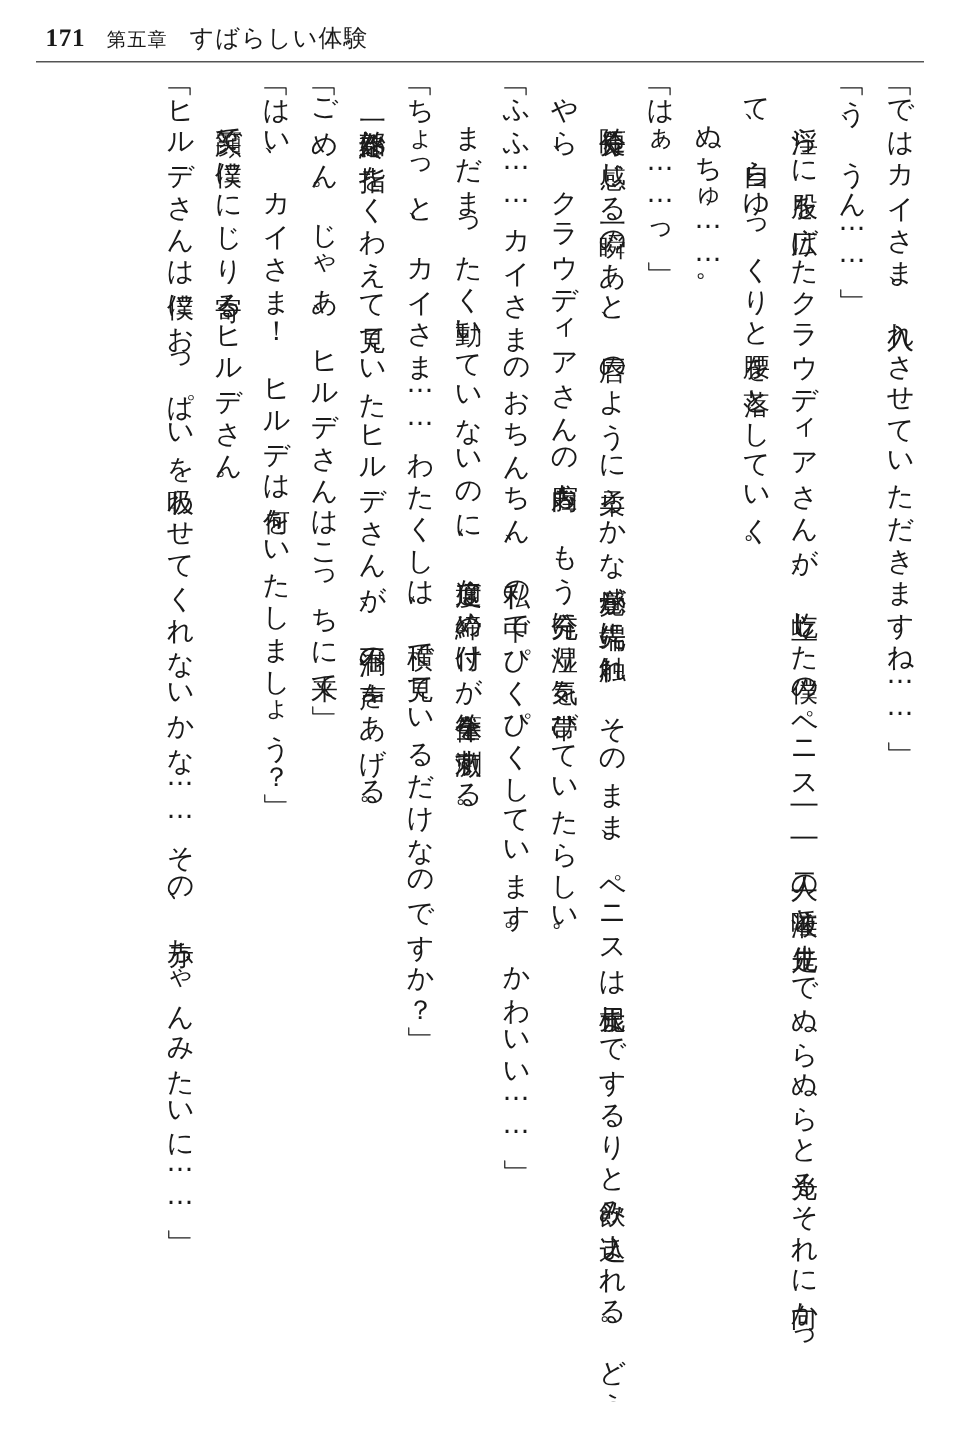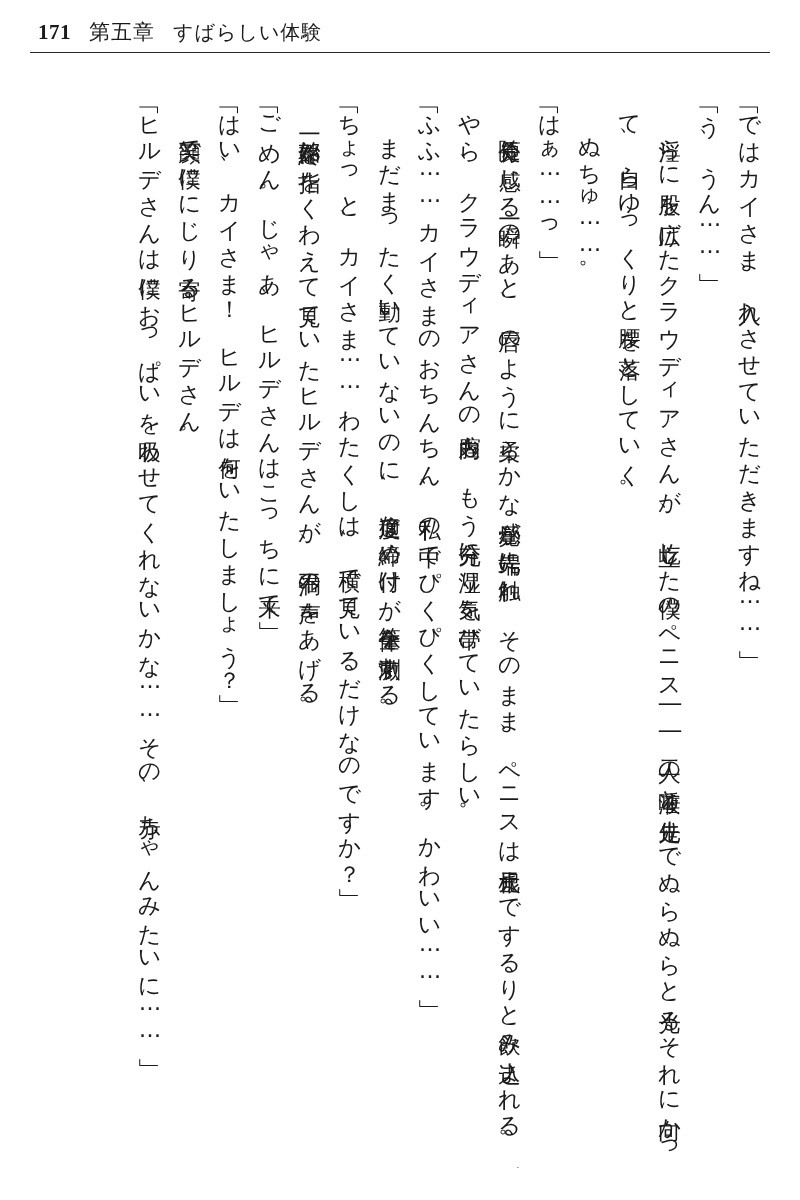--- a/index.html
+++ b/index.html
@@ -17,41 +17,40 @@
   }
 
   .page {
     width: 800px;
     height: 1200px;
     box-sizing: border-box;
     padding: 18px 30px 32px 30px;
     display: flex;
     flex-direction: column;
     position: relative;
-    gap: 32px;
   }
 
   
   .header {
     display: flex;
     align-items: baseline;
     gap: 18px;
     padding-left: 8px;
     padding-bottom: 6px;
     border-bottom: 1px solid #2b2b2b;
     flex: 0 0 auto;
   }
   .page-number {
     font-size: 21px;
     font-weight: bold;
     letter-spacing: 0.5px;
     font-family: "Liberation Serif", serif;
   }
   .chapter-label {
-    font-size: 21px;
+    font-size: 16px;
     letter-spacing: 1px;
     font-family: "DejaVu Sans", sans-serif;
     font-weight: normal;
   }
   .chapter-title {
     font-size: 20px;
     letter-spacing: 1px;
     font-family: "DejaVu Sans", sans-serif;
   }
 

